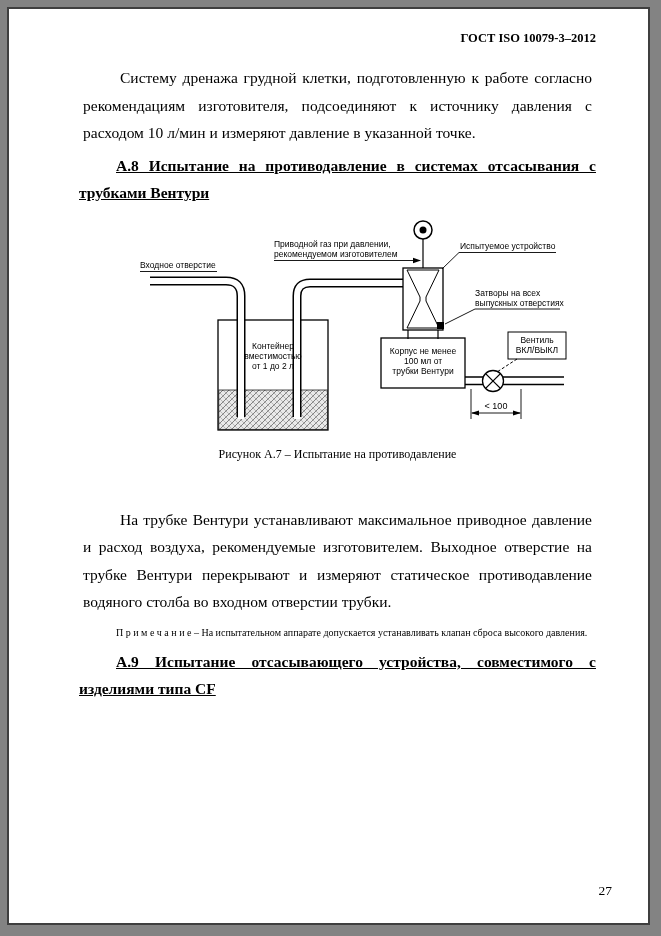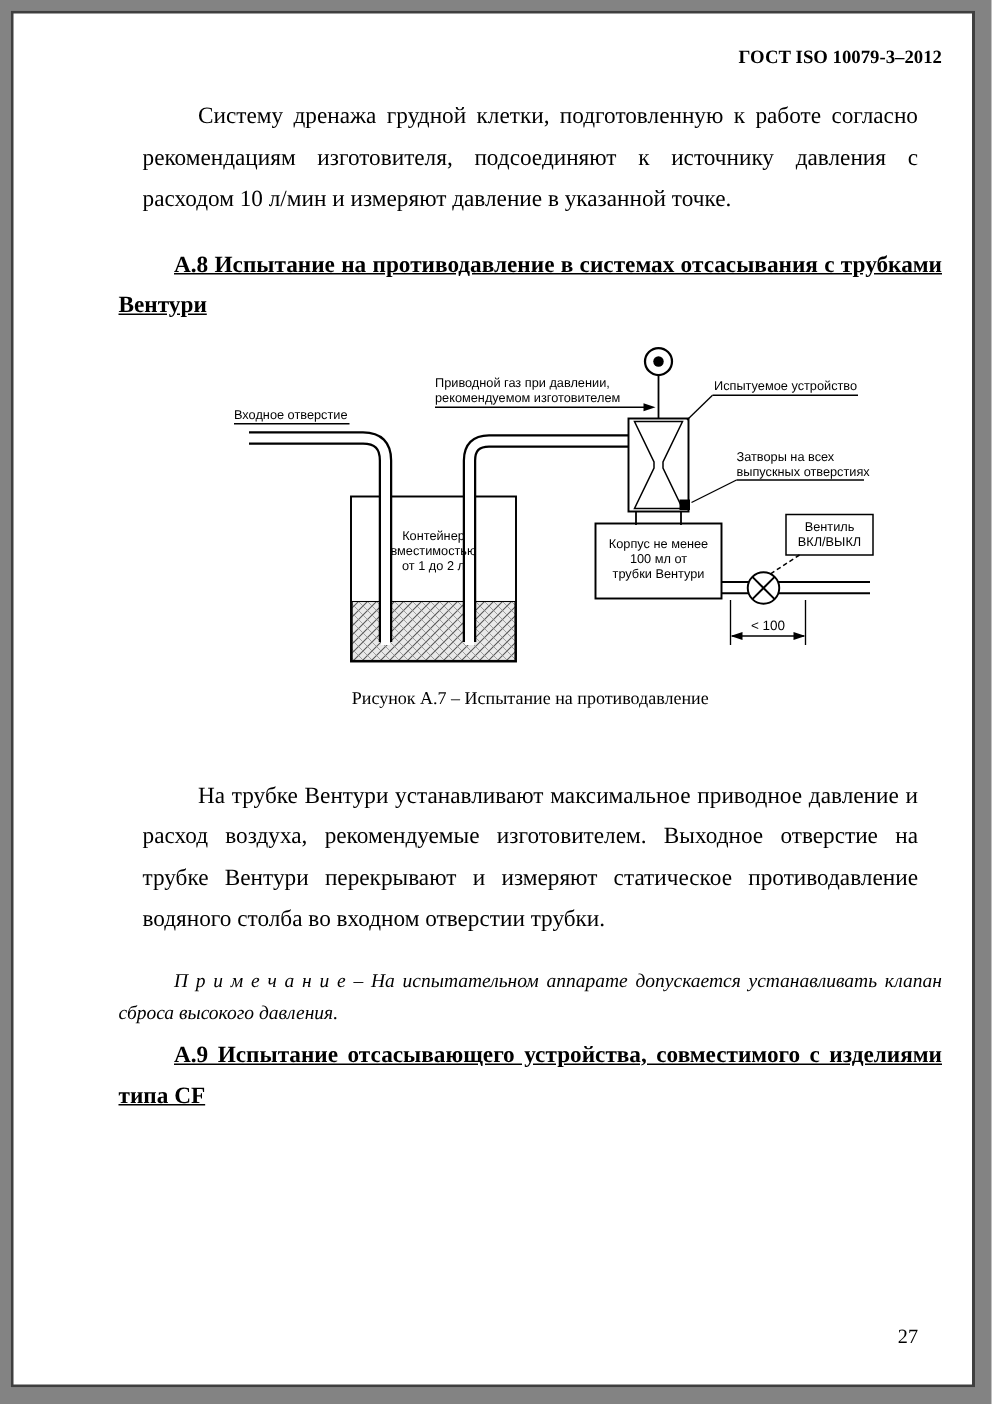--- a/index.html
+++ b/index.html
@@ -10,52 +10,51 @@
     color:#000;
   }
   .page {
     position:relative;
     margin:7px;
     height:918px;
     width:643px;
     box-sizing:border-box;
     background:#ffffff;
     border:2px solid #3f3f3f;
-    padding:22px 20px 0 70px;
+    padding:22px 52px 0 70px;
     overflow:hidden;
   }
   .doc-header {
     font-size:12.5px;
     font-weight:bold;
     text-align:right;
     margin:0 0 18px 0;
   }
   p.body-text {
     font-size:15.5px;
     line-height:27.5px;
     text-align:justify;
     text-indent:37px;
-    margin:16px;
+    margin:4px;
   }
   p.heading {
     font-weight:bold;
     font-size:15.5px;
     line-height:27.5px;
     text-align:justify;
     text-indent:37px;
     margin:5px 0 2px 0;
     text-decoration:underline;
   }
   p.note-text {
-    font-size:13px;
+    font-size:10px;
     line-height:21px;
     text-align:justify;
     text-indent:37px;
     margin:6px 0 4px 0;
-    font-style:italic;
   }
   .figure-wrap { margin-top:6px; }
   .figure-wrap svg { display:block; margin:0 auto; }
   .figure-caption {
     font-size:12px;
     text-align:center;
     text-indent:0;
     margin:6px 0 44px 0;
   }
   .page-number {

